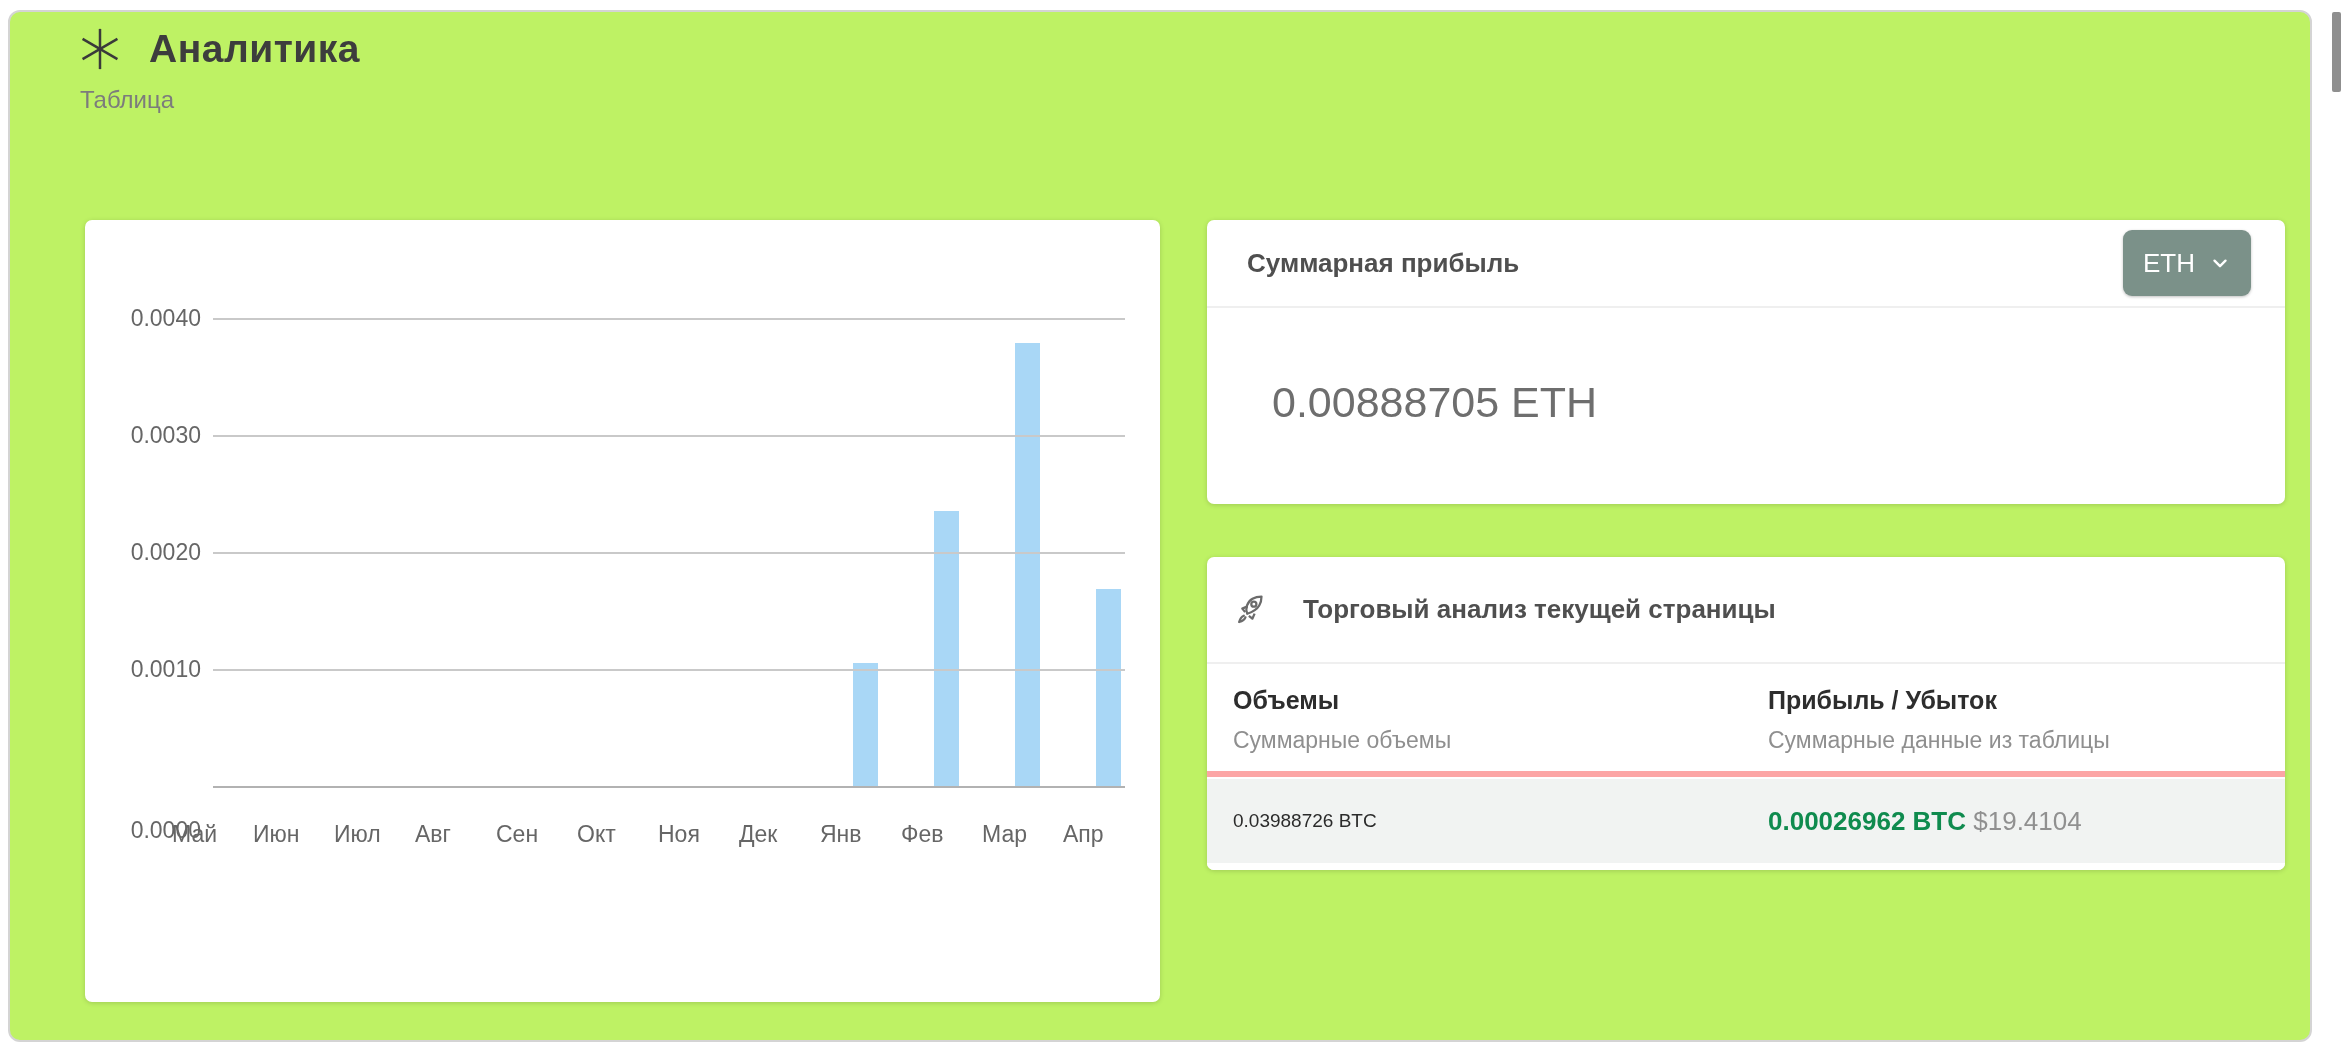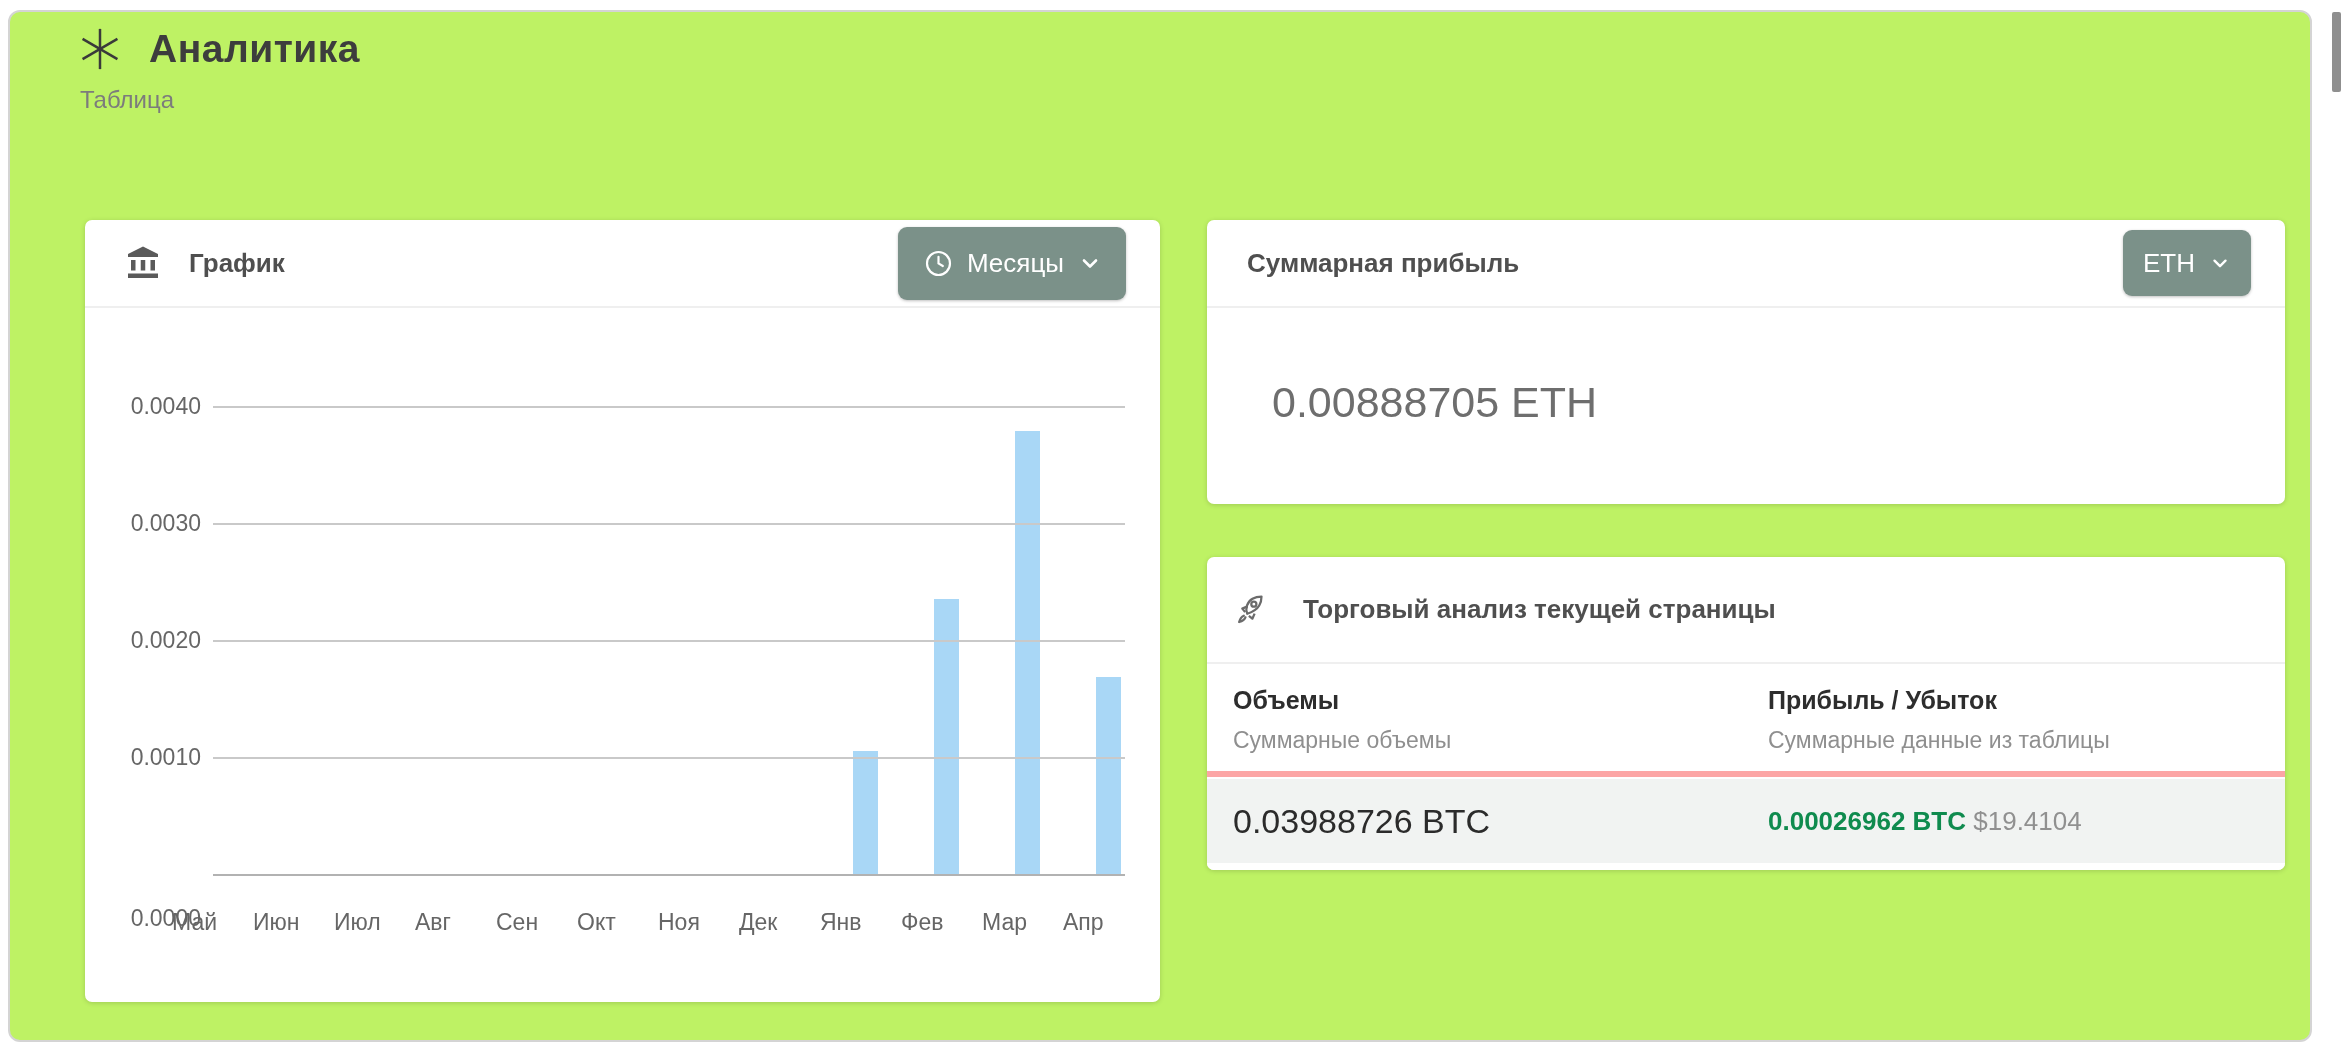--- a/index.html
+++ b/index.html
@@ -54,21 +54,21 @@
   
   .analysis-card .card-header { height: 107px; padding-left: 26px; }
   .analysis-card .card-title { margin-left: 34px; }
   .cols { position: relative; height: 113px; border-bottom: 6px solid #fca5a5; }
   .col1 { position: absolute; left: 26px; top: 22px; }
   .col2 { position: absolute; left: 561px; top: 22px; }
   .col-h { font-size: 25px; font-weight: bold; color: #2d2d2d; }
   .col-s { margin-top: 12px; font-size: 23px; color: #8f8f8f; }
   .analysis-row { position: absolute; left: 0; top: 222px; width: 100%; height: 84px;
     background: #f1f3f2; display: flex; align-items: center; }
-  .row-val1 { position: absolute; left: 26px; font-size: 34px; color: #2b2b2b; }
+  .row-val1 { position: absolute; left: 26px; font-size: 19px; color: #2b2b2b; }
   .row-val2 { position: absolute; left: 561px; font-size: 26px; }
   .green { color: #0f8b4e; font-weight: bold; }
   .gray { color: #909090; }
   .analysis-bottom { position: absolute; left: 0; bottom: 0; width: 100%; height: 7px;
     background: #fff; border-radius: 0 0 7px 7px; }
 
   .icon { flex: none; display: inline-flex; }
 </style>
 </head>
 <body>
@@ -83,43 +83,20 @@
           <line x1="5.8" y1="34.5" x2="42.2" y2="13.5"></line>
           <line x1="5.8" y1="13.5" x2="42.2" y2="34.5"></line>
         </svg>
       </span>
       <h1>Аналитика</h1>
     </div>
     <div class="subtitle">Таблица</div>
   </div>
 
   <div class="card chart-card">
-    <div class="card-header">
-      <span class="icon">
-        <svg width="36" height="36" viewBox="0 0 24 24" fill="#5a5a5a">
-          <path d="M4 10h3v7H4zM10.5 10h3v7h-3zM2 19h20v3H2zM17 10h3v7h-3zM12 1L2 6v2h20V6z"></path>
-        </svg>
-      </span>
-      <span class="card-title" style="margin-left:28px">График</span>
-      <span class="spacer"></span>
-      <button class="btn btn-months">
-        <span class="icon">
-          <svg width="29" height="29" viewBox="0 0 24 24" fill="none" stroke="#fff" stroke-width="1.8">
-            <circle cx="12" cy="12" r="9.5"></circle>
-            <path d="M12 6.5V12l3.6 2.1" stroke-linecap="round"></path>
-          </svg>
-        </span>
-        <span>Месяцы</span>
-        <span class="icon">
-          <svg width="24" height="24" viewBox="0 0 24 24" fill="none" stroke="#fff" stroke-width="2.6" stroke-linecap="round" stroke-linejoin="round">
-            <polyline points="6,9.5 12,15.5 18,9.5"></polyline>
-          </svg>
-        </span>
-      </button>
-    </div>
     <div class="chart-body" id="chart">
         <div class="bar" style="left: 768px; top: 443px; height: 123px; background: rgb(169, 215, 246);"></div>
         <div class="bar" style="left: 849px; top: 291px; height: 275px; background: rgb(169, 215, 246);"></div>
         <div class="bar" style="left: 930px; top: 123px; height: 443px; background: rgb(169, 215, 246);"></div>
         <div class="bar" style="left: 1011px; top: 369px; height: 197px; background: rgb(169, 215, 246);"></div>
         <div class="gridline axis" style="top: 566px;"></div>
         <div class="ylabel" style="top: 553px; margin-top: 44px;">0.0000</div>
         <div class="gridline" style="top: 449px;"></div>
         <div class="ylabel" style="top: 436px;">0.0010</div>
         <div class="gridline" style="top: 332px;"></div>

